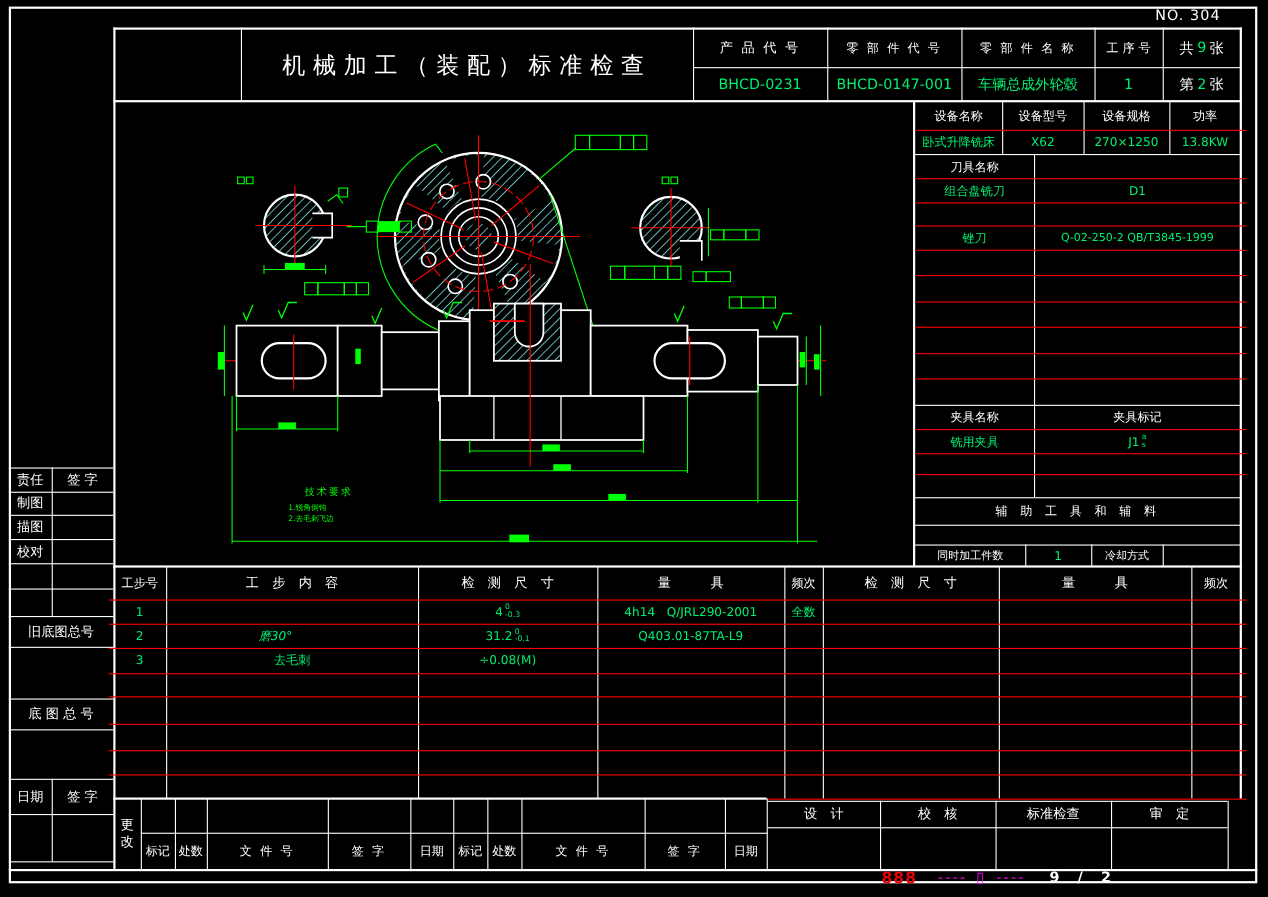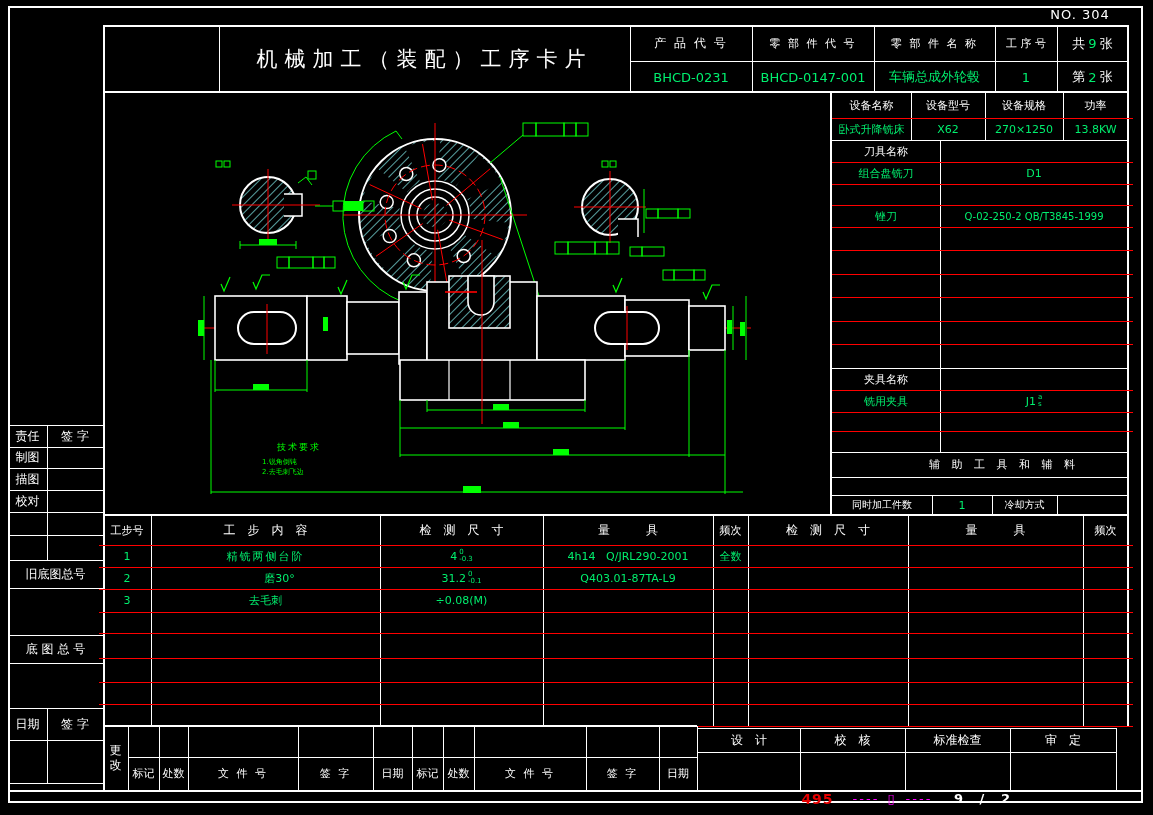--- a/index.html
+++ b/index.html
@@ -5,21 +5,21 @@
   html,body{margin:0;padding:0;background:#000;}
   .page{position:relative;width:1153px;height:815px;background:#000;overflow:hidden;
         font-family:"DejaVu Sans","Liberation Sans",sans-serif;}
   .abs{position:absolute;}
   .wl{background:#fff;}
   .rl{background:#ff0000;}
   .cell{position:absolute;display:flex;align-items:center;justify-content:center;white-space:nowrap;}
   .lbl{color:#fff;font-size:12px;}
   .val{color:#00ef6e;font-size:12px;}
   .f10{font-size:10px;} .f11{font-size:11px;} .f13{font-size:13px;}
-  .ls2{letter-spacing:2px;} .ls4{letter-spacing:4px;padding-left:24px;}
+  .ls2{letter-spacing:2px;} .ls4{letter-spacing:4px;}
   .title{color:#fff;font-size:21px;letter-spacing:7px;}
   .tol{display:inline-flex;flex-direction:column;justify-content:center;margin-left:2px;
        font-size:7px;line-height:7.5px;letter-spacing:0;}
   .tol i{font-style:normal;}
   .vcol{flex-direction:column;line-height:15px;}
   .note{position:absolute;color:#00ff00;white-space:nowrap;}
   .footer-red{color:#e60000;font-size:14px;font-weight:bold;letter-spacing:1px;}
   .footer-mag{color:#ff00ff;font-size:13px;letter-spacing:2px;}
   .footer-wht{color:#fff;font-size:13px;letter-spacing:6px;}
   .no-label{color:#fff;font-size:13px;letter-spacing:1px;}
@@ -306,21 +306,21 @@
   <div class="abs wl" style="left:8px;top:560px;width:95px;height:1px;"></div>
   <div class="abs wl" style="left:8px;top:588px;width:95px;height:1px;"></div>
   <div class="abs wl" style="left:8px;top:635px;width:95px;height:1px;"></div>
   <div class="abs wl" style="left:8px;top:663px;width:95px;height:1px;"></div>
   <div class="abs wl" style="left:8px;top:708px;width:95px;height:1px;"></div>
   <div class="abs wl" style="left:8px;top:740px;width:95px;height:1px;"></div>
   <div class="abs wl" style="left:8px;top:783px;width:95px;height:1px;"></div>
   <div class="abs wl" style="left:47px;top:425px;width:1px;height:135px;"></div>
   <div class="abs wl" style="left:47px;top:708px;width:1px;height:75px;"></div>
 
-  <div class="cell title" style="left:219px;top:25px;width:411px;height:67px;">机械加工（装配）工序卡片</div>
+  <div class="cell title" style="left:219px;top:25px;width:411px;height:67px;">机械加工（装配）标准检查</div>
   <div class="cell lbl ls2" style="left:630px;top:25px;width:122px;height:37px;">产 品 代 号</div>
   <div class="cell lbl ls2 f11" style="left:752px;top:25px;width:122px;height:37px;">零 部 件 代 号</div>
   <div class="cell lbl ls2 f11" style="left:874px;top:25px;width:121px;height:37px;">零 部 件 名 称</div>
   <div class="cell lbl f11" style="left:995px;top:25px;width:62px;height:37px;">工 序 号</div>
   <div class="cell lbl f13" style="left:1057px;top:25px;width:71px;height:37px;gap:3px;">
     <span>共</span>
       <span class="val f13">9</span>
       <span>张</span>
   </div>
   <div class="cell val f13" style="left:630px;top:62px;width:122px;height:30px;">BHCD-0231</div>
@@ -342,20 +342,21 @@
   <div class="cell val f11" style="left:985px;top:118px;width:78px;height:22px;">270×1250</div>
   <div class="cell val f11" style="left:1063px;top:118px;width:65px;height:22px;">13.8KW</div>
 
   <div class="cell lbl f11" style="left:832px;top:140px;width:108px;height:22px;">刀具名称</div>
   <div class="cell val f11" style="left:832px;top:162px;width:108px;height:22px;">组合盘铣刀</div>
   <div class="cell val f11" style="left:940px;top:162px;width:188px;height:22px;">D1</div>
   <div class="cell val f11" style="left:832px;top:205px;width:108px;height:22px;">锉刀</div>
   <div class="cell val f10" style="left:940px;top:205px;width:188px;height:22px;">Q-02-250-2 QB/T3845-1999</div>
 
   <div class="cell lbl f11" style="left:832px;top:368px;width:108px;height:22px;">夹具名称</div>
+  <div class="cell lbl f11" style="left:940px;top:368px;width:188px;height:22px;">夹具标记</div>
   <div class="cell val f11" style="left:832px;top:390px;width:108px;height:22px;">铣用夹具</div>
   <div class="cell val f11" style="left:940px;top:390px;width:188px;height:22px;">
     <span>J1</span>
     <span class="tol">
         <i>a</i>
         <i>s</i>
       </span>
   </div>
 
   <div class="cell lbl f11 ls4" style="left:832px;top:452px;width:296px;height:25px;">辅 助 工 具 和 辅 料</div>
@@ -368,33 +369,32 @@
   <div class="cell lbl f11" style="left:103px;top:515px;width:48px;height:30px;">工步号</div>
   <div class="cell lbl f12" style="left:151px;top:515px;width:229px;height:30px;">工　步　内　容</div>
   <div class="cell lbl f12" style="left:380px;top:515px;width:163px;height:30px;">检　测　尺　寸</div>
   <div class="cell lbl f12" style="left:543px;top:515px;width:170px;height:30px;">量　　　具</div>
   <div class="cell lbl f11" style="left:713px;top:515px;width:35px;height:30px;">频次</div>
   <div class="cell lbl f12" style="left:748px;top:515px;width:160px;height:30px;">检　测　尺　寸</div>
   <div class="cell lbl f12" style="left:908px;top:515px;width:175px;height:30px;">量　　　具</div>
   <div class="cell lbl f11" style="left:1083px;top:515px;width:45px;height:30px;">频次</div>
 
   <div class="cell val f11" style="left:103px;top:545px;width:48px;height:22px;">1</div>
-  <div class="cell val f11 ls2" style="left:151px;top:545px;width:229px;height:22px;">精铣两侧台阶</div>
   <div class="cell val f11" style="left:380px;top:545px;width:163px;height:22px;">
     <span>4</span>
     <span class="tol">
         <i>0</i>
         <i>-0.3</i>
       </span>
   </div>
   <div class="cell val f11" style="left:543px;top:545px;width:170px;height:22px;white-space:pre;">4h14   Q/JRL290-2001</div>
   <div class="cell val f11" style="left:713px;top:545px;width:35px;height:22px;">全数</div>
 
   <div class="cell val f11" style="left:103px;top:567px;width:48px;height:22px;">2</div>
-  <div class="cell val f11" style="left:165px;top:567px;width:229px;height:22px;">磨30°</div>
+  <div class="cell val f11" style="left:136px;top:567px;width:229px;height:22px;font-style:italic;">磨30°</div>
   <div class="cell val f11" style="left:380px;top:567px;width:163px;height:22px;justify-content:center;">
     <span>31.2</span>
     <span class="tol">
         <i>0</i>
         <i>-0.1</i>
       </span>
   </div>
   <div class="cell val f11" style="left:543px;top:567px;width:170px;height:22px;">Q403.01-87TA-L9</div>
 
   <div class="cell val f11" style="left:103px;top:589px;width:48px;height:23px;">3</div>
@@ -424,19 +424,19 @@
   <div class="cell lbl f11" style="left:443px;top:757px;width:31px;height:33px;">处数</div>
   <div class="cell lbl f11 ls2" style="left:474px;top:757px;width:112px;height:33px;">文 件 号</div>
   <div class="cell lbl f11 ls2" style="left:586px;top:757px;width:73px;height:33px;">签   字</div>
   <div class="cell lbl f11" style="left:659px;top:757px;width:38px;height:33px;">日期</div>
 
   <div class="cell lbl f12" style="left:698px;top:728px;width:102px;height:24px;">设　计</div>
   <div class="cell lbl f12" style="left:800px;top:728px;width:105px;height:24px;">校　核</div>
   <div class="cell lbl f12" style="left:905px;top:728px;width:105px;height:24px;">标准检查</div>
   <div class="cell lbl f12" style="left:1010px;top:728px;width:106px;height:24px;">审　定</div>
 
-  <div class="cell footer-red" style="left:795px;top:791px;width:45px;height:15px;">495</div>
+  <div class="cell footer-red" style="left:795px;top:791px;width:45px;height:15px;">888</div>
   <div class="cell footer-mag" style="left:845px;top:791px;width:42px;height:15px;">----</div>
   <div class="cell footer-mag" style="left:884px;top:791px;width:16px;height:15px;">▯</div>
   <div class="cell footer-mag" style="left:898px;top:791px;width:42px;height:15px;">----</div>
   <div class="cell footer-wht" style="left:940px;top:790px;width:90px;height:16px;font-weight:bold;">9 / 2</div>
 
 </div>
 
 </body></html>

